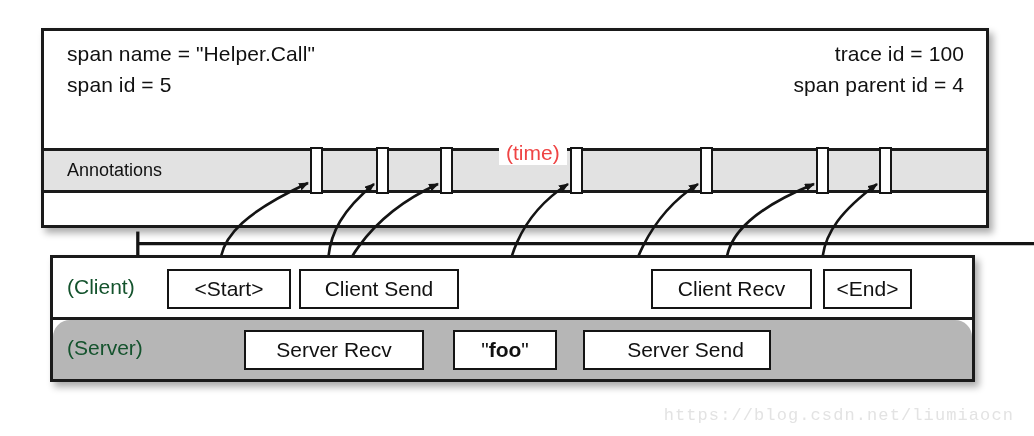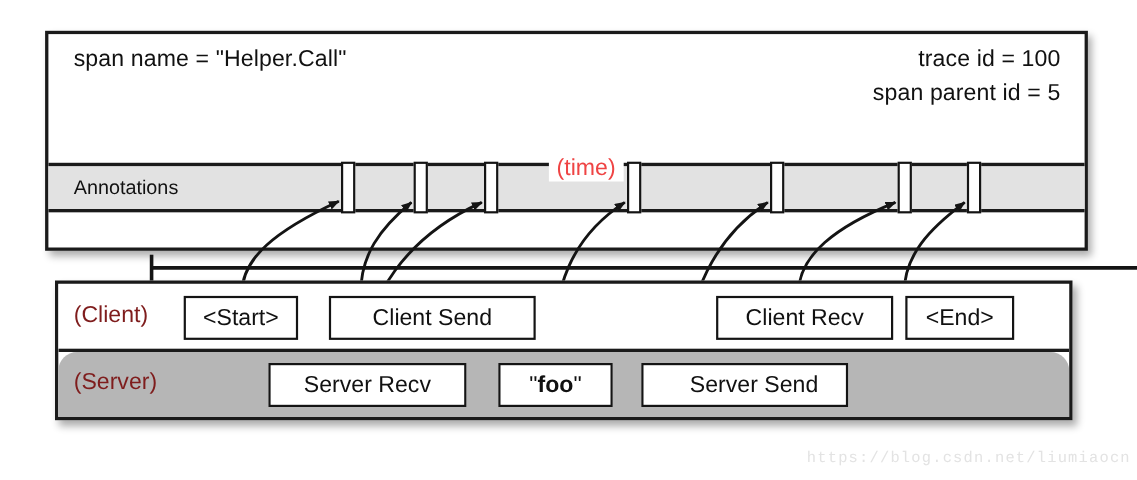--- a/index.html
+++ b/index.html
@@ -108,21 +108,21 @@
   }
   #server-row {
     top: 62px; height: 77px;
     background: #b6b6b6;
     border-radius: 17px;
   }
   .prow-label {
     position: absolute;
     left: 14px;
     font-size: 21px;
-    color: #7f1d1d;
+    color: #14532d;
     white-space: nowrap;
   }
   #client-row .prow-label { top: 17px; }
   #server-row .prow-label { top: 16px; }
 
   .evt-box {
     position: absolute;
     background: #ffffff;
     border: 2.5px solid #141414;
     box-sizing: border-box;
@@ -135,38 +135,39 @@
     white-space: nowrap;
     z-index: 2;
   }
   #client-row .evt-box { top: 11px; }
   #server-row .evt-box { top: 10px; text-align: right; }
   .evt-box.bold-inner b { font-weight: bold; }
 
   
   #watermark {
     position: absolute;
-    right: 6px; bottom: 11px;
+    right: 20px; bottom: 11px;
     font-family: "Liberation Mono", monospace;
-    font-size: 14px;
+    font-size: 17px;
     color: #e3e3e3;
     letter-spacing: 1.1px;
     white-space: nowrap;
   }
 </style>
 </head>
 <body>
 
 <div id="stage">
 
   <div class="panel" id="span-panel">
 
     <div class="hdr-text" id="span-name">span name = "Helper.Call"</div>
+    <div class="hdr-text" id="span-id">span id = 5</div>
     <div class="hdr-text" id="trace-id">trace id = 100</div>
-    <div class="hdr-text" id="span-parent">span parent id = 5</div>
+    <div class="hdr-text" id="span-parent">span parent id = 4</div>
 
     <svg class="layer" id="time-axis-svg" viewBox="0 0 948 200">
       <defs>
         <marker id="axis-arrow" markerWidth="11" markerHeight="9" refX="10" refY="4.5" orient="auto" markerUnits="userSpaceOnUse">
           <path d="M0,0 L11,4.5 L0,9 Z" fill="#141414"></path>
         </marker>
       </defs>
       <line x1="86" y1="84" x2="86" y2="106" stroke="#141414" stroke-width="3"></line>
       <line x1="86" y1="95" x2="918" y2="95" stroke="#141414" stroke-width="3" marker-end="url(#axis-arrow)"></line>
     </svg>
@@ -208,24 +209,24 @@
       <path d="M 726,266 C 726,232 760,206 814,184"></path>
 
       <path d="M 822,266 C 822,232 845,208 877,184"></path>
     </g>
   </svg>
 
   <div class="panel" id="participants-panel">
 
     <div class="prow" id="client-row">
       <div class="prow-label">(Client)</div>
-    <div class="evt-box" style="left: 114px; width: 104px;">&lt;Start&gt;</div>
-        <div class="evt-box" style="left: 246px; width: 188px;">Client Send</div>
+    <div class="evt-box" style="left: 114px; width: 124px;">&lt;Start&gt;</div>
+        <div class="evt-box" style="left: 246px; width: 160px;">Client Send</div>
         <div class="evt-box" style="left: 598px; width: 161px;">Client Recv</div>
-        <div class="evt-box" style="left: 770px; width: 99px;">&lt;End&gt;</div>
+        <div class="evt-box" style="left: 770px; width: 89px;">&lt;End&gt;</div>
       </div>
 
     <div class="prow" id="server-row">
       <div class="prow-label">(Server)</div>
     <div class="evt-box" style="left: 191px; width: 180px;">Server Recv</div>
         <div class="evt-box bold-inner" style="left: 400px; width: 104px;">"<b>foo</b>"</div>
         <div class="evt-box" style="left: 530px; width: 188px; padding-left: 17px;">Server Send</div>
       </div>
   </div>
 

